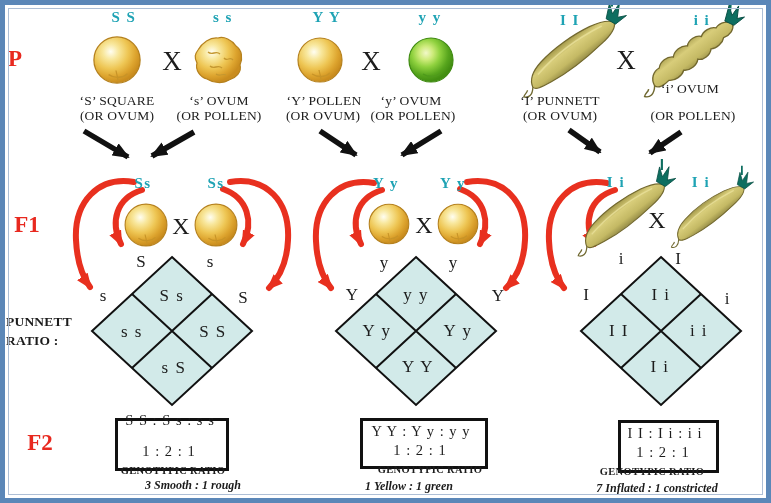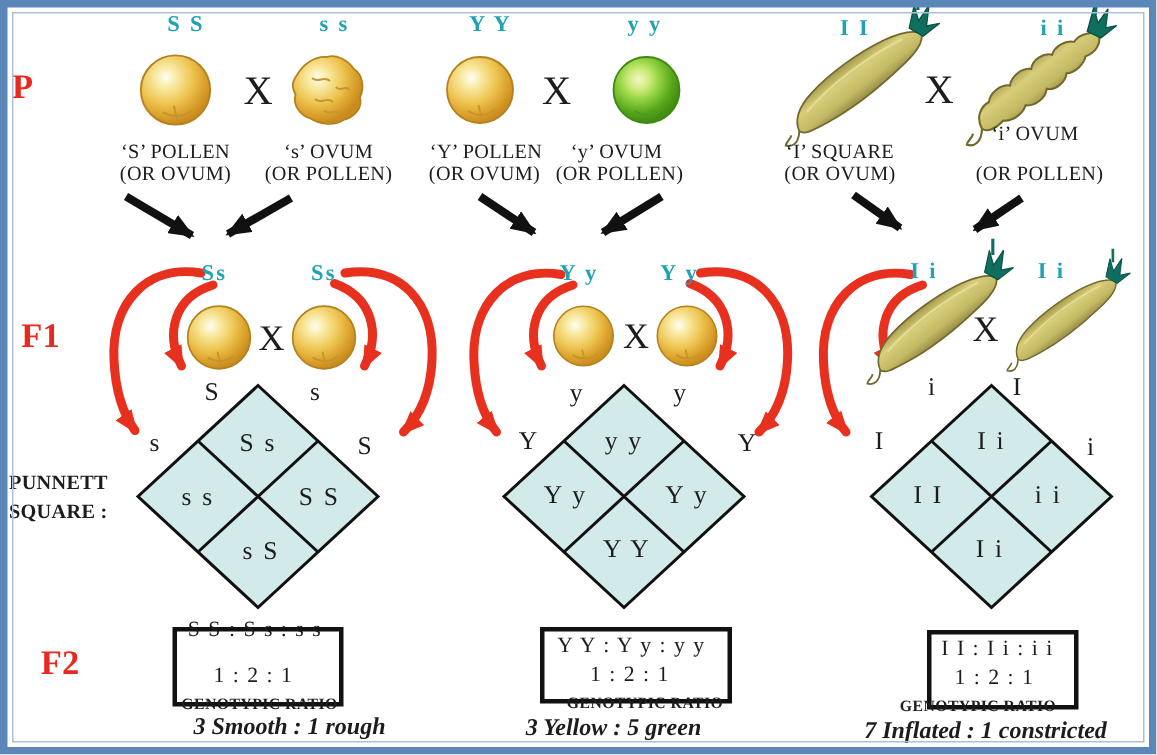--- a/index.html
+++ b/index.html
@@ -20,21 +20,21 @@
   .geno{color:#1fa3b4;font-weight:bold;font-size:15px;letter-spacing:1.5px;}
   .xcross{font-size:27px;}
   .xcross-f1{font-size:24px;}
   .plabel{font-size:13.5px;letter-spacing:0.2px;}
   .allele{font-size:17px;}
   .cell{font-size:17px;letter-spacing:1.5px;}
   .rowlab{color:#e8291f;font-weight:bold;font-size:23px;}
   .punnett-lab{font-weight:bold;font-size:13.5px;letter-spacing:0.2px;font-family:Liberation Serif, serif;}
   .ratio{font-size:14.5px;letter-spacing:1px;}
   .cap{font-size:10.5px;font-weight:bold;letter-spacing:0.3px;}
-  .pheno{font-size:16px;font-weight:bold;font-style:italic;}
+  .pheno{font-size:12px;font-weight:bold;font-style:italic;}
   .f2box{position:absolute;border:3px solid #111;z-index:4;background:transparent;}
   .outer-frame{position:absolute;left:0;top:0;right:0;bottom:0;border:5px solid #5b87b8;z-index:9;pointer-events:none;}
   .inner-frame{position:absolute;left:8px;top:8px;right:8px;bottom:8px;border:1px solid #aebfd6;z-index:8;pointer-events:none;}
 </style>
 </head>
 <body>
 
 <div id="stage">
 
   <svg id="diagram-svg" width="771" height="503" viewBox="0 0 771 503">
@@ -145,27 +145,27 @@
     <use href="#seedS" transform="translate(389,224) scale(0.9)"></use>
     <use href="#seedS" transform="translate(458,224) scale(0.9)"></use>
     <use href="#podI" transform="translate(624,214) rotate(-38) scale(0.95)"></use>
     <use href="#podI" transform="translate(710,212) rotate(-38) scale(0.8)"></use>
   </svg>
 
   <div class="t rowlab" style="left:15px;top:58px">P</div>
   <div class="t rowlab" style="left:27px;top:224px">F1</div>
   <div class="t rowlab" style="left:40px;top:442px">F2</div>
   <div class="tl punnett-lab" style="left:6px;top:322px">PUNNETT</div>
-  <div class="tl punnett-lab" style="left:6px;top:341px">SQUARE :</div>
+  <div class="tl punnett-lab" style="left:6px;top:341px">RATIO :</div>
 
   <div>
     <div class="t geno" style="left:124px;top:17px">S S</div>
     <div class="t geno" style="left:223px;top:17px">s s</div>
     <div class="t xcross" style="left:172px;top:61px">X</div>
-    <div class="t plabel" style="left:117px;top:101px">‘S’ POLLEN</div>
+    <div class="t plabel" style="left:117px;top:101px">‘S’ SQUARE</div>
     <div class="t plabel" style="left:117px;top:116px">(OR OVUM)</div>
     <div class="t plabel" style="left:219px;top:101px">‘s’ OVUM</div>
     <div class="t plabel" style="left:219px;top:116px">(OR POLLEN)</div>
 
     <div class="t geno" style="left:143px;top:183px">Ss</div>
     <div class="t geno" style="left:216px;top:183px">Ss</div>
     <div class="t xcross-f1" style="left:181px;top:226px">X</div>
 
     <div class="t allele" style="left:141px;top:261px">S</div>
     <div class="t allele" style="left:210px;top:261px">s</div>
@@ -204,28 +204,28 @@
 
     <div class="t cell" style="left:416px;top:294px">y y</div>
     <div class="t cell" style="left:377px;top:330px">Y y</div>
     <div class="t cell" style="left:458px;top:330px">Y y</div>
     <div class="t cell" style="left:418px;top:366px">Y Y</div>
 
     <div class="f2box" style="left:360px;top:418px;width:122px;height:45px"></div>
     <div class="t ratio" style="left:421px;top:431px">Y Y : Y y : y y</div>
     <div class="t ratio" style="left:420px;top:450px">1 : 2 : 1</div>
     <div class="t cap" style="left:430px;top:470px">GENOTYPIC RATIO</div>
-    <div class="t pheno" style="left:409px;top:486px">3 Yellow : 5 green</div>
+    <div class="t pheno" style="left:409px;top:486px">1 Yellow : 1 green</div>
   </div>
 
   <div>
     <div class="t geno" style="left:570px;top:20px">I I</div>
     <div class="t geno" style="left:702px;top:20px">i i</div>
     <div class="t xcross" style="left:626px;top:60px">X</div>
-    <div class="t plabel" style="left:560px;top:101px">‘I’ SQUARE</div>
+    <div class="t plabel" style="left:560px;top:101px">‘I’ PUNNETT</div>
     <div class="t plabel" style="left:560px;top:116px">(OR OVUM)</div>
     <div class="t plabel" style="left:690px;top:89px">‘i’ OVUM</div>
     <div class="t plabel" style="left:693px;top:116px">(OR POLLEN)</div>
 
     <div class="t geno" style="left:616px;top:182px">I i</div>
     <div class="t geno" style="left:701px;top:182px">I i</div>
     <div class="t xcross-f1" style="left:657px;top:220px">X</div>
 
     <div class="t allele" style="left:621px;top:258px">i</div>
     <div class="t allele" style="left:678px;top:258px">I</div>

